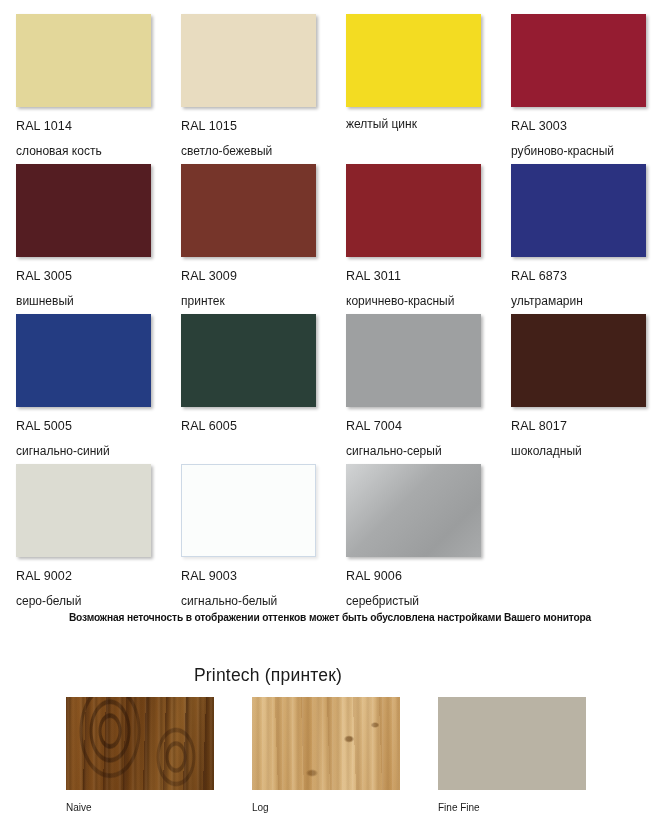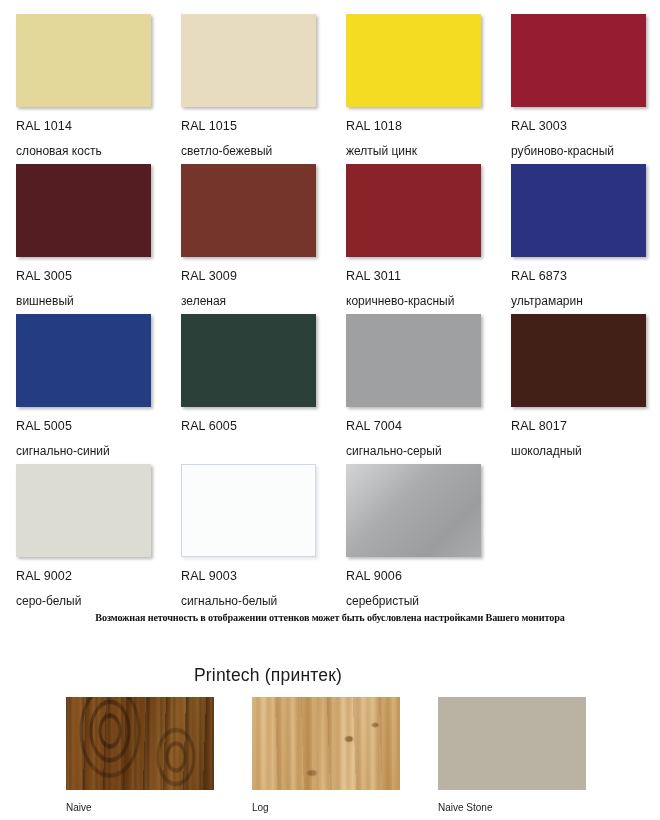--- a/index.html
+++ b/index.html
@@ -61,21 +61,20 @@
   .disclaimer {
     position: absolute;
     left: 0; top: 612px;
     width: 660px;
     text-align: center;
     font-size: 10.2px;
     font-weight: bold;
     color: #111111;
     letter-spacing: -0.15px;
     white-space: nowrap;
-    font-family: Liberation Serif, serif;
   }
 
   
   .printech-title {
     position: absolute;
     left: 0; top: 665px;
     width: 536px;
     text-align: center;
     font-size: 17.5px;
     color: #1b1b1b;
@@ -180,40 +179,39 @@
     </div>
 
     <div class="swatch-cell">
       <div class="swatch-chip" style="background: rgb(232, 220, 192);"></div>
       <div class="swatch-code">RAL 1015</div>
       <div class="swatch-name">светло-бежевый</div>
     </div>
 
     <div class="swatch-cell">
       <div class="swatch-chip" style="background: rgb(243, 220, 34);"></div>
-      <div class="swatch-code">RAL 1018</div>
       <div class="swatch-name">желтый цинк</div>
     </div>
 
     <div class="swatch-cell">
       <div class="swatch-chip" style="background: rgb(149, 28, 49);"></div>
       <div class="swatch-code">RAL 3003</div>
       <div class="swatch-name">рубиново-красный</div>
     </div>
 
     <div class="swatch-cell">
       <div class="swatch-chip" style="background: rgb(84, 29, 34);"></div>
       <div class="swatch-code">RAL 3005</div>
       <div class="swatch-name">вишневый</div>
     </div>
 
     <div class="swatch-cell">
       <div class="swatch-chip" style="background: rgb(118, 53, 42);"></div>
       <div class="swatch-code">RAL 3009</div>
-      <div class="swatch-name">зеленая</div>
+      <div class="swatch-name">принтек</div>
     </div>
 
     <div class="swatch-cell">
       <div class="swatch-chip" style="background: rgb(138, 34, 41);"></div>
       <div class="swatch-code">RAL 3011</div>
       <div class="swatch-name">коричнево-красный</div>
     </div>
 
     <div class="swatch-cell">
       <div class="swatch-chip" style="background: rgb(43, 50, 128);"></div>
@@ -279,20 +277,20 @@
     </div>
 
     <div class="tex-cell">
       <div class="tex-chip tex-log"></div>
       <div class="tex-code">Log</div>
       <div class="tex-name">светлое дерево</div>
     </div>
 
     <div class="tex-cell">
       <div class="tex-chip tex-stone"></div>
-      <div class="tex-code">Naive Stone</div>
+      <div class="tex-code">Fine Fine</div>
       <div class="tex-name">камень</div>
     </div>
 
     <div></div>
   </div>
 
 </div>
 
 </body></html>

